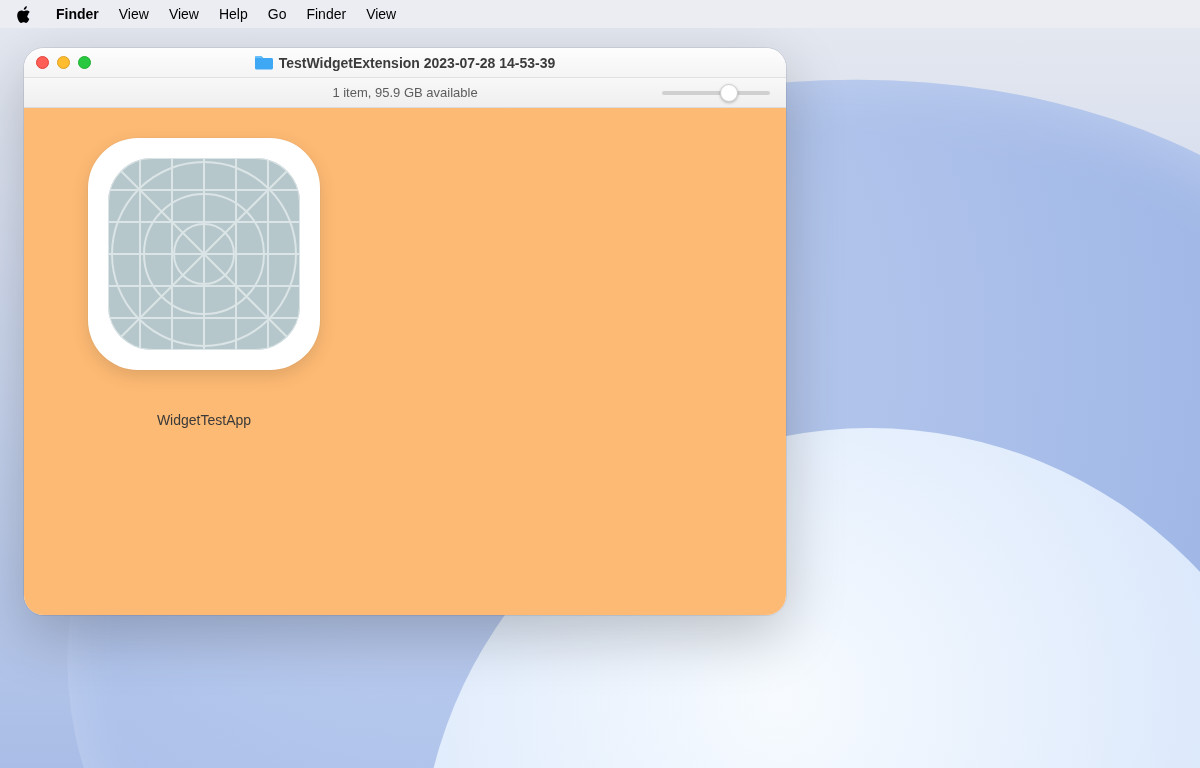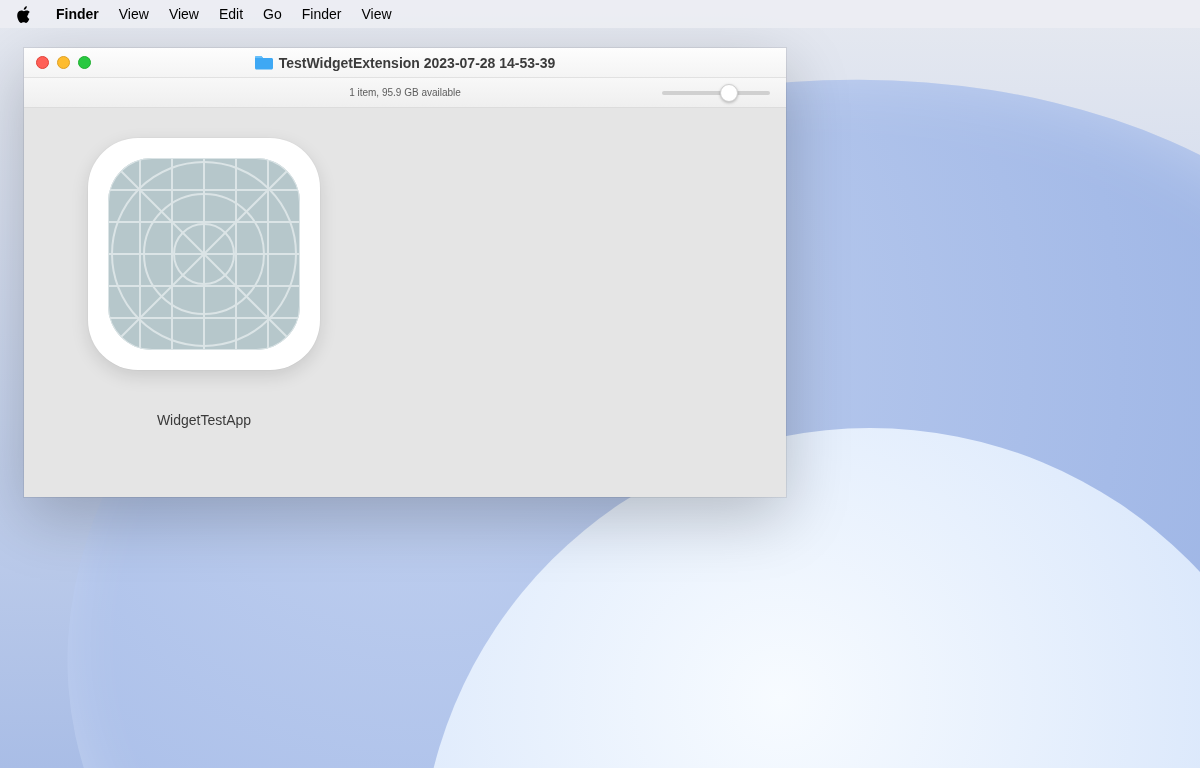--- a/index.html
+++ b/index.html
@@ -79,23 +79,23 @@
       cursor: default;
     }
     .menubar .item.bold { font-weight: 700; }
 
     
     .window {
       position: absolute;
       top: 48px;
       left: 24px;
       width: 762px;
-      height: 449px;
+      height: 567px;
       background: #fff;
-      border-radius: 0;
+      border-radius: 20px;
       box-shadow: 0 20px 60px rgba(0,0,0,0.22), 0 0 0 1px rgba(0,0,0,0.07);
       overflow: hidden;
       z-index: 5;
       display: flex;
       flex-direction: column;
     }
 
     .titlebar {
       height: 30px;
       display: flex;
@@ -138,21 +138,21 @@
     .folder-icon svg { width: 18px; height: 15px; display:block; }
 
     .toolbar {
       height: 30px;
       display: flex;
       align-items: center;
       justify-content: center;
       position: relative;
       background: linear-gradient(#f8f8f8, #efefef);
       border-bottom: 1px solid #dcdcdc;
-      font-size: 10px;
+      font-size: 13px;
       color: #5c5c5c;
     }
     .toolbar .status { }
 
     .slider {
       position: absolute;
       right: 16px;
       top: 50%;
       transform: translateY(-50%);
       width: 108px;
@@ -175,21 +175,21 @@
       width: 18px;
       height: 18px;
       background: #fff;
       border-radius: 50%;
       border: 0.5px solid #cfcfcf;
       box-shadow: 0 1px 3px rgba(0,0,0,0.25);
     }
 
     .content {
       flex: 1;
-      background: #e5e5e5;
+      background: #fdba74;
       padding: 30px 0 0 58px;
       display: flex;
       align-items: flex-start;
     }
 
     .file {
       width: 244px;
       display: flex;
       flex-direction: column;
       align-items: center;
@@ -223,21 +223,21 @@
 
 <div class="menubar">
   <span class="apple">
     <svg viewBox="0 0 14 17">
         <path fill="#000" d="M11.6 9c0-2 1.6-2.9 1.7-3-1-1.3-2.4-1.5-2.9-1.5-1.2-.1-2.4.7-3 .7-.6 0-1.6-.7-2.6-.7C3.4 4.5 2.1 5.3 1.4 6.6 0 9.2 1 13 2.3 15c.6.9 1.4 2 2.4 1.9.9 0 1.3-.6 2.4-.6s1.4.6 2.4.6c1 0 1.7-1 2.3-1.9.7-1.1 1-2.1 1-2.2 0 0-1.9-.7-2.2-2.8zM9.5 2.7C10 2.1 10.4 1.2 10.3.3c-.8 0-1.7.5-2.2 1.2-.5.5-.9 1.4-.8 2.2.9.1 1.7-.4 2.2-1z"></path>
       </svg>
   </span>
   <div class="item bold">Finder</div>
   <div class="item">View</div>
   <div class="item">View</div>
-  <div class="item">Edit</div>
+  <div class="item">Help</div>
   <div class="item">Go</div>
   <div class="item">Finder</div>
   <div class="item">View</div>
 </div>
 
 <div class="window">
 
   <div class="titlebar">
     <div class="traffic">
       <span class="close"></span>

